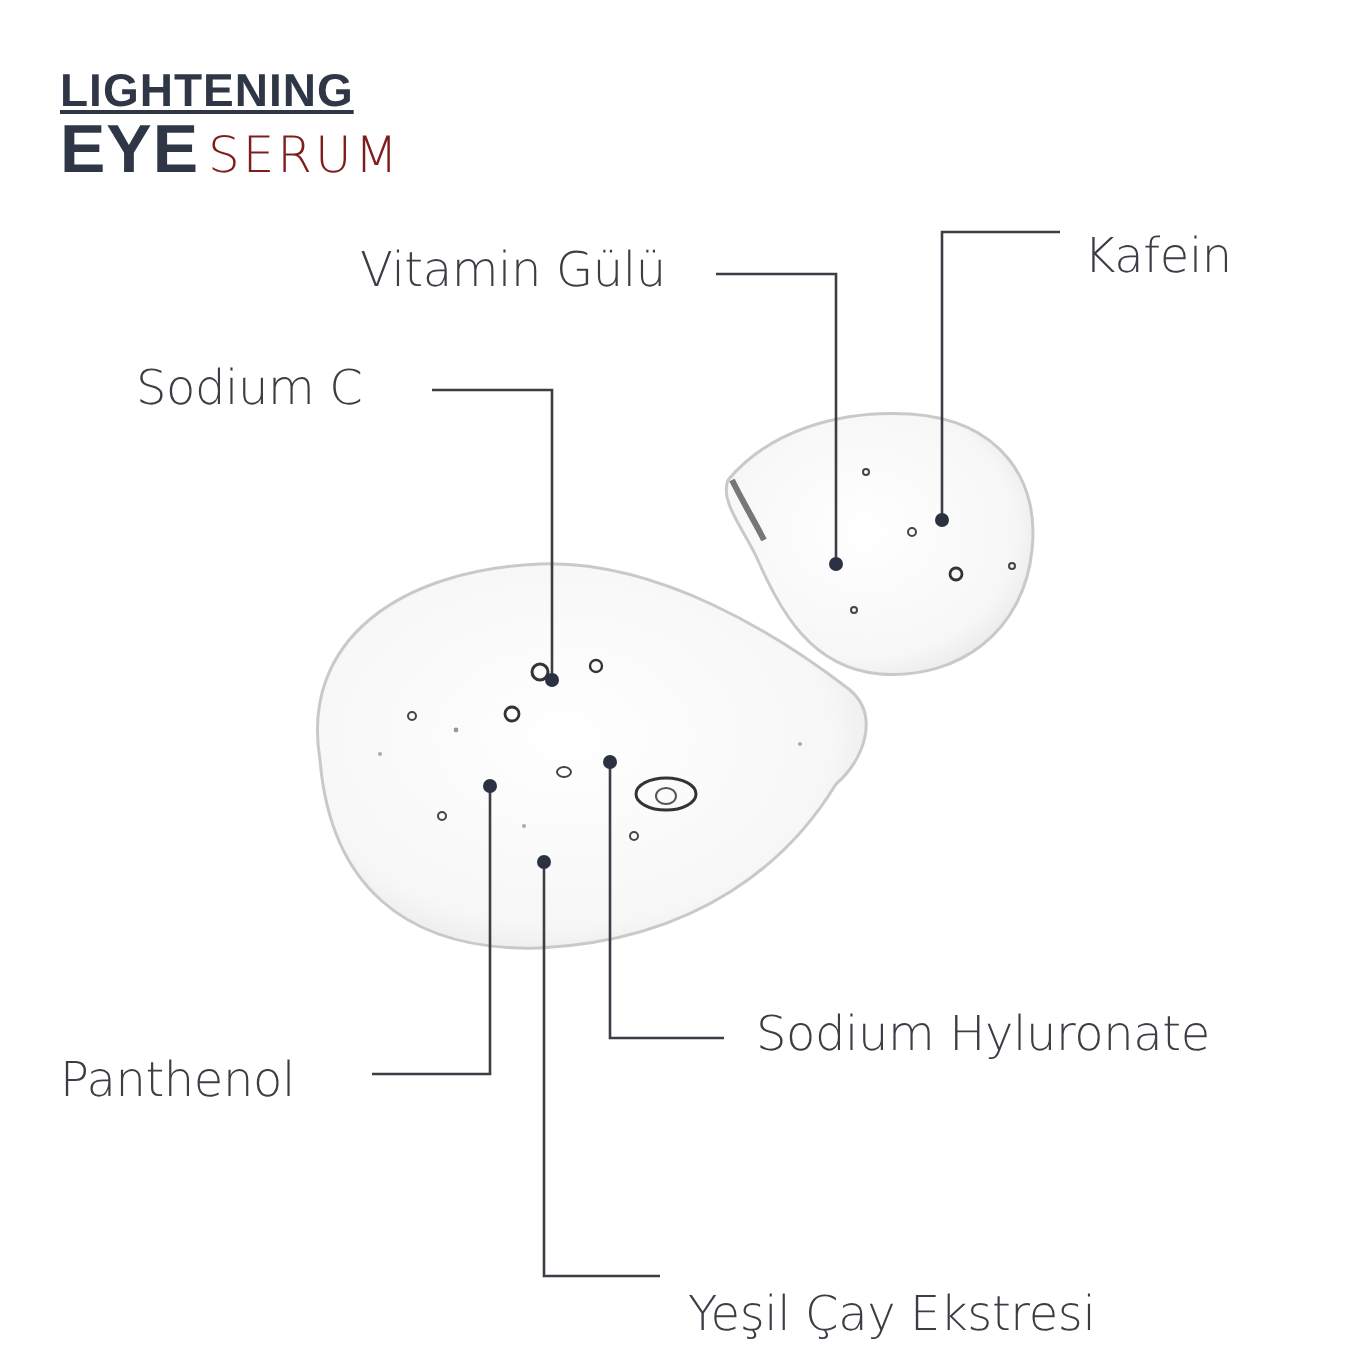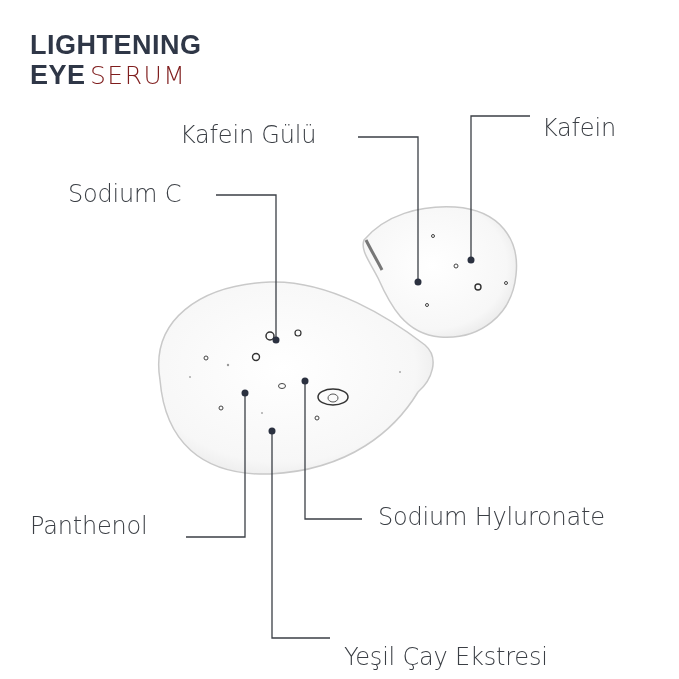--- a/index.html
+++ b/index.html
@@ -1,19 +1,19 @@
 <!DOCTYPE html>
 <html><head>
   <meta charset="utf-8">
   <style>
     html, body { margin: 0; padding: 0; background: #ffffff; }
     body { width: 679px; height: 679px; position: relative; overflow: hidden; font-family: "Liberation Sans", sans-serif; }
     .title { position: absolute; left: 30px; top: 30px; color: #2f3747; line-height: 30px; }
-    .title .l1 { font-weight: 700; font-size: 27px; letter-spacing: 0.5px; display: block; }
-    .title .l2b { font-weight: 700; font-size: 27px; letter-spacing: 0.5px; }
+    .title .l1 { font-weight: 700; font-size: 23px; letter-spacing: 0.5px; display: block; text-decoration: underline; }
+    .title .l2b { font-weight: 700; font-size: 34px; letter-spacing: 0.5px; }
     .title .l2r { font-weight: 300; font-size: 27px; letter-spacing: 1.5px; color: #7f1d1d; font-family: "DejaVu Sans", sans-serif; font-size: 25px; }
     .label { position: absolute; font-size: 24px; color: #3b3f45; font-weight: 300; white-space: nowrap; font-family: "DejaVu Sans", sans-serif; letter-spacing: -0.2px; }
     svg.art { position: absolute; left: 0; top: 0; }
   </style>
 </head>
 <body>
 
 <svg class="art" width="679" height="679" viewBox="0 0 679 679">
   <defs>
     <radialGradient id="g1" cx="45%" cy="45%" r="65%">
@@ -68,17 +68,17 @@
   </g>
 </svg>
 
 <div class="title">
   <span class="l1">LIGHTENING</span>
   <span class="l2b">EYE</span>
   <span class="l2r">SERUM</span>
 </div>
 
 <span class="label" style="left:542px; top:114px;">Kafein</span>
-<span class="label" style="left:180px; top:121px;">Kafein Gülü</span>
+<span class="label" style="left:180px; top:121px;">Vitamin Gülü</span>
 <span class="label" style="left:68px; top:180px;">Sodium C</span>
 <span class="label" style="left:378px; top:503px;text-align:right;">Sodium Hyluronate</span>
-<span class="label" style="left:30px; top:512px;">Panthenol</span>
+<span class="label" style="left:30px; top:526px;">Panthenol</span>
 <span class="label" style="left:344px; top:622px;margin-top:21px;">Yeşil Çay Ekstresi</span>
 
 </body></html>

